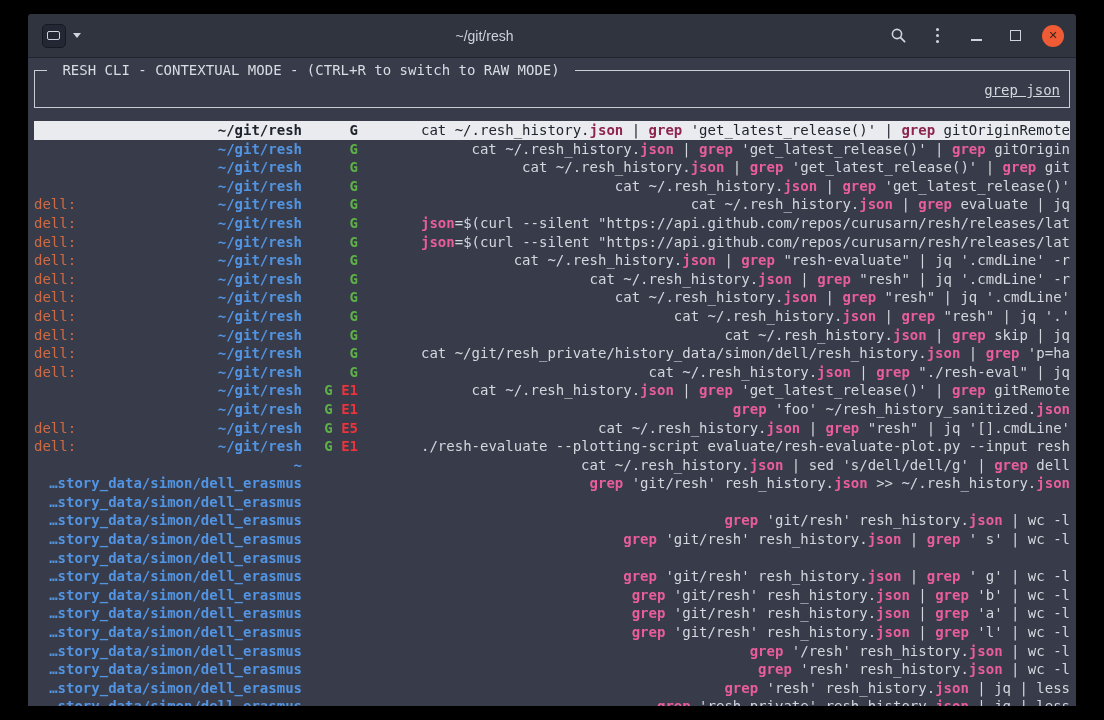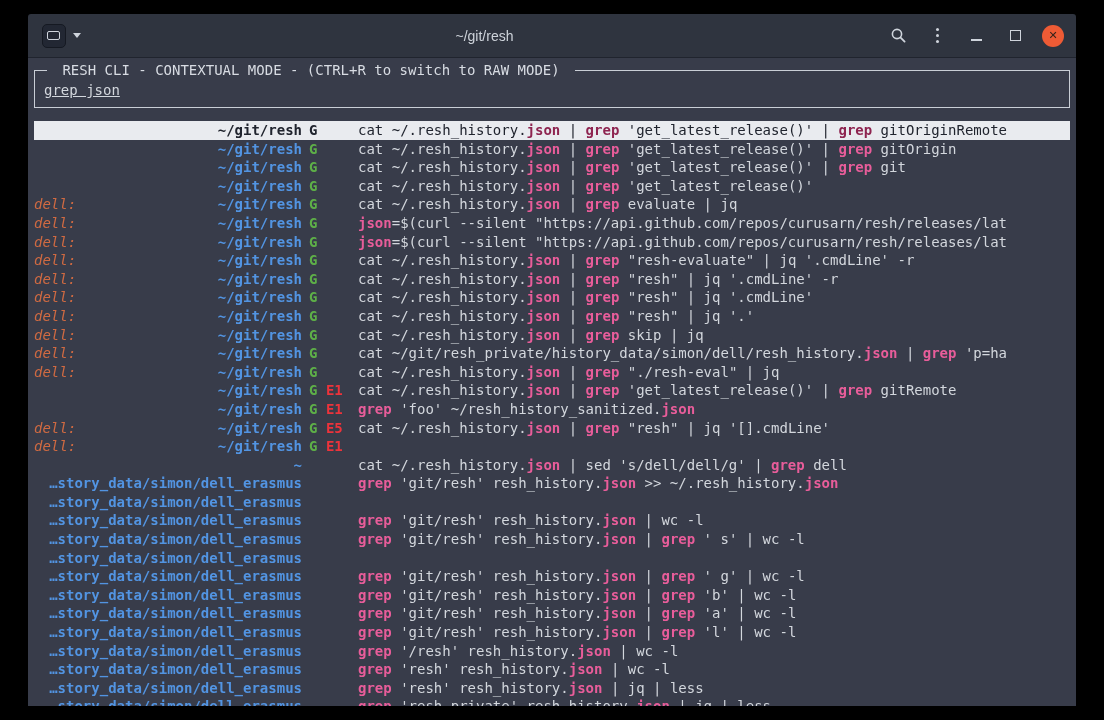--- a/index.html
+++ b/index.html
@@ -29,35 +29,35 @@
   .restore-glyph{width:9px;height:9px;border:1.5px solid #cfd4dc;display:inline-block;}
   .tb-btn.close{width:22px;height:22px;border-radius:50%;background:var(--close,#ee5b35);}
   .tb-btn.close span{color:#36231b;font-size:11px;font-weight:bold;line-height:1;font-family:"DejaVu Sans",sans-serif;}
   
   .terminal{
     position:absolute;top:44px;left:0;right:0;bottom:0;
     background:var(--bg,#383c4a);
     color:var(--fg,#d3d7dd);
     font-family:"DejaVu Sans Mono","Liberation Mono",monospace;
     font-size:14px;
-    padding:0 6px;box-sizing:border-box;overflow:hidden;
+    padding:0 6px;box-sizing:border-box;overflow:hidden;text-align:right;
   }
   .resh-box{
     margin-top:12px;border:1px solid #c9ced6;position:relative;
     height:38px;box-sizing:border-box;
   }
   .resh-box-title{
     position:absolute;top:-10px;left:12px;background:var(--bg,#383c4a);
     padding:0 7px;line-height:19px;color:#d8dce3;white-space:pre;
   }
   .query{padding:10px 9px 0 9px;line-height:19px;white-space:pre;text-decoration:underline;}
   .rows{margin-top:13px;}
   .row{display:flex;height:18.6px;line-height:18.6px;white-space:pre;}
   .ctx{width:268px;flex:none;display:flex;overflow:hidden;}
-  .host{color:var(--host,#cf6a42);font-style:italic;}
+  .host{color:var(--host,#cf6a42);}
   .dir{margin-left:auto;color:var(--dir,#5294e2);font-weight:bold;}
   .flags{width:56px;flex:none;padding-left:7px;font-weight:bold;box-sizing:border-box;}
   .flag-g{color:var(--git_flag,#5eb048);}
   .flag-e{color:var(--error_flag,#ed333b);}
   .cmd{flex:1;overflow:hidden;}
   .match{color:var(--match,#e85d9a);font-weight:bold;}
   .row.selected{background:var(--selected_bg,#e9ebef);}
   .row.selected .cmd,.row.selected .dir,.row.selected .host,
   .row.selected .flags span{color:var(--selected_fg,#20242e);}
   .row.selected .match{color:#8e2450;font-weight:bold;}
@@ -113,21 +113,21 @@
         <div class="row"><span class="ctx"><span class="host">dell:</span><span class="dir">~/git/resh</span></span><span class="flags"><span class="flag-g">G</span></span><span class="cmd"><span>cat ~/.resh_history.</span><span class="match">json</span><span> | </span><span class="match">grep</span><span> "resh-evaluate" | jq '.cmdLine' -r</span></span></div>
         <div class="row"><span class="ctx"><span class="host">dell:</span><span class="dir">~/git/resh</span></span><span class="flags"><span class="flag-g">G</span></span><span class="cmd"><span>cat ~/.resh_history.</span><span class="match">json</span><span> | </span><span class="match">grep</span><span> "resh" | jq '.cmdLine' -r</span></span></div>
         <div class="row"><span class="ctx"><span class="host">dell:</span><span class="dir">~/git/resh</span></span><span class="flags"><span class="flag-g">G</span></span><span class="cmd"><span>cat ~/.resh_history.</span><span class="match">json</span><span> | </span><span class="match">grep</span><span> "resh" | jq '.cmdLine'</span></span></div>
         <div class="row"><span class="ctx"><span class="host">dell:</span><span class="dir">~/git/resh</span></span><span class="flags"><span class="flag-g">G</span></span><span class="cmd"><span>cat ~/.resh_history.</span><span class="match">json</span><span> | </span><span class="match">grep</span><span> "resh" | jq '.'</span></span></div>
         <div class="row"><span class="ctx"><span class="host">dell:</span><span class="dir">~/git/resh</span></span><span class="flags"><span class="flag-g">G</span></span><span class="cmd"><span>cat ~/.resh_history.</span><span class="match">json</span><span> | </span><span class="match">grep</span><span> skip | jq</span></span></div>
         <div class="row"><span class="ctx"><span class="host">dell:</span><span class="dir">~/git/resh</span></span><span class="flags"><span class="flag-g">G</span></span><span class="cmd"><span>cat ~/git/resh_private/history_data/simon/dell/resh_history.</span><span class="match">json</span><span> | </span><span class="match">grep</span><span> 'p=ha</span></span></div>
         <div class="row"><span class="ctx"><span class="host">dell:</span><span class="dir">~/git/resh</span></span><span class="flags"><span class="flag-g">G</span></span><span class="cmd"><span>cat ~/.resh_history.</span><span class="match">json</span><span> | </span><span class="match">grep</span><span> "./resh-eval" | jq</span></span></div>
         <div class="row"><span class="ctx"><span class="host"></span><span class="dir">~/git/resh</span></span><span class="flags"><span class="flag-g">G</span> <span class="flag-e">E1</span></span><span class="cmd"><span>cat ~/.resh_history.</span><span class="match">json</span><span> | </span><span class="match">grep</span><span> 'get_latest_release()' | </span><span class="match">grep</span><span> gitRemote</span></span></div>
         <div class="row"><span class="ctx"><span class="host"></span><span class="dir">~/git/resh</span></span><span class="flags"><span class="flag-g">G</span> <span class="flag-e">E1</span></span><span class="cmd"><span class="match">grep</span><span> 'foo' ~/resh_history_sanitized.</span><span class="match">json</span></span></div>
         <div class="row"><span class="ctx"><span class="host">dell:</span><span class="dir">~/git/resh</span></span><span class="flags"><span class="flag-g">G</span> <span class="flag-e">E5</span></span><span class="cmd"><span>cat ~/.resh_history.</span><span class="match">json</span><span> | </span><span class="match">grep</span><span> "resh" | jq '[].cmdLine'</span></span></div>
-        <div class="row"><span class="ctx"><span class="host">dell:</span><span class="dir">~/git/resh</span></span><span class="flags"><span class="flag-g">G</span> <span class="flag-e">E1</span></span></div>
+        <div class="row"><span class="ctx"><span class="host">dell:</span><span class="dir">~/git/resh</span></span><span class="flags"><span class="flag-g">G</span> <span class="flag-e">E1</span></span><span class="cmd"><span>./resh-evaluate --plotting-script evaluate/resh-evaluate-plot.py --input resh</span></span></div>
         <div class="row"><span class="ctx"><span class="host"></span><span class="dir">~</span></span><span class="flags"></span><span class="cmd"><span>cat ~/.resh_history.</span><span class="match">json</span><span> | sed 's/dell/dell/g' | </span><span class="match">grep</span><span> dell</span></span></div>
         <div class="row"><span class="ctx"><span class="host"></span><span class="dir">…story_data/simon/dell_erasmus</span></span><span class="flags"></span><span class="cmd"><span class="match">grep</span><span> 'git/resh' resh_history.</span><span class="match">json</span><span> &gt;&gt; ~/.resh_history.</span><span class="match">json</span></span></div>
         <div class="row"><span class="ctx"><span class="host"></span><span class="dir">…story_data/simon/dell_erasmus</span></span><span class="flags"></span></div>
         <div class="row"><span class="ctx"><span class="host"></span><span class="dir">…story_data/simon/dell_erasmus</span></span><span class="flags"></span><span class="cmd"><span class="match">grep</span><span> 'git/resh' resh_history.</span><span class="match">json</span><span> | wc -l</span></span></div>
         <div class="row"><span class="ctx"><span class="host"></span><span class="dir">…story_data/simon/dell_erasmus</span></span><span class="flags"></span><span class="cmd"><span class="match">grep</span><span> 'git/resh' resh_history.</span><span class="match">json</span><span> | </span><span class="match">grep</span><span> ' s' | wc -l</span></span></div>
         <div class="row"><span class="ctx"><span class="host"></span><span class="dir">…story_data/simon/dell_erasmus</span></span><span class="flags"></span></div>
         <div class="row"><span class="ctx"><span class="host"></span><span class="dir">…story_data/simon/dell_erasmus</span></span><span class="flags"></span><span class="cmd"><span class="match">grep</span><span> 'git/resh' resh_history.</span><span class="match">json</span><span> | </span><span class="match">grep</span><span> ' g' | wc -l</span></span></div>
         <div class="row"><span class="ctx"><span class="host"></span><span class="dir">…story_data/simon/dell_erasmus</span></span><span class="flags"></span><span class="cmd"><span class="match">grep</span><span> 'git/resh' resh_history.</span><span class="match">json</span><span> | </span><span class="match">grep</span><span> 'b' | wc -l</span></span></div>
         <div class="row"><span class="ctx"><span class="host"></span><span class="dir">…story_data/simon/dell_erasmus</span></span><span class="flags"></span><span class="cmd"><span class="match">grep</span><span> 'git/resh' resh_history.</span><span class="match">json</span><span> | </span><span class="match">grep</span><span> 'a' | wc -l</span></span></div>
         <div class="row"><span class="ctx"><span class="host"></span><span class="dir">…story_data/simon/dell_erasmus</span></span><span class="flags"></span><span class="cmd"><span class="match">grep</span><span> 'git/resh' resh_history.</span><span class="match">json</span><span> | </span><span class="match">grep</span><span> 'l' | wc -l</span></span></div>

